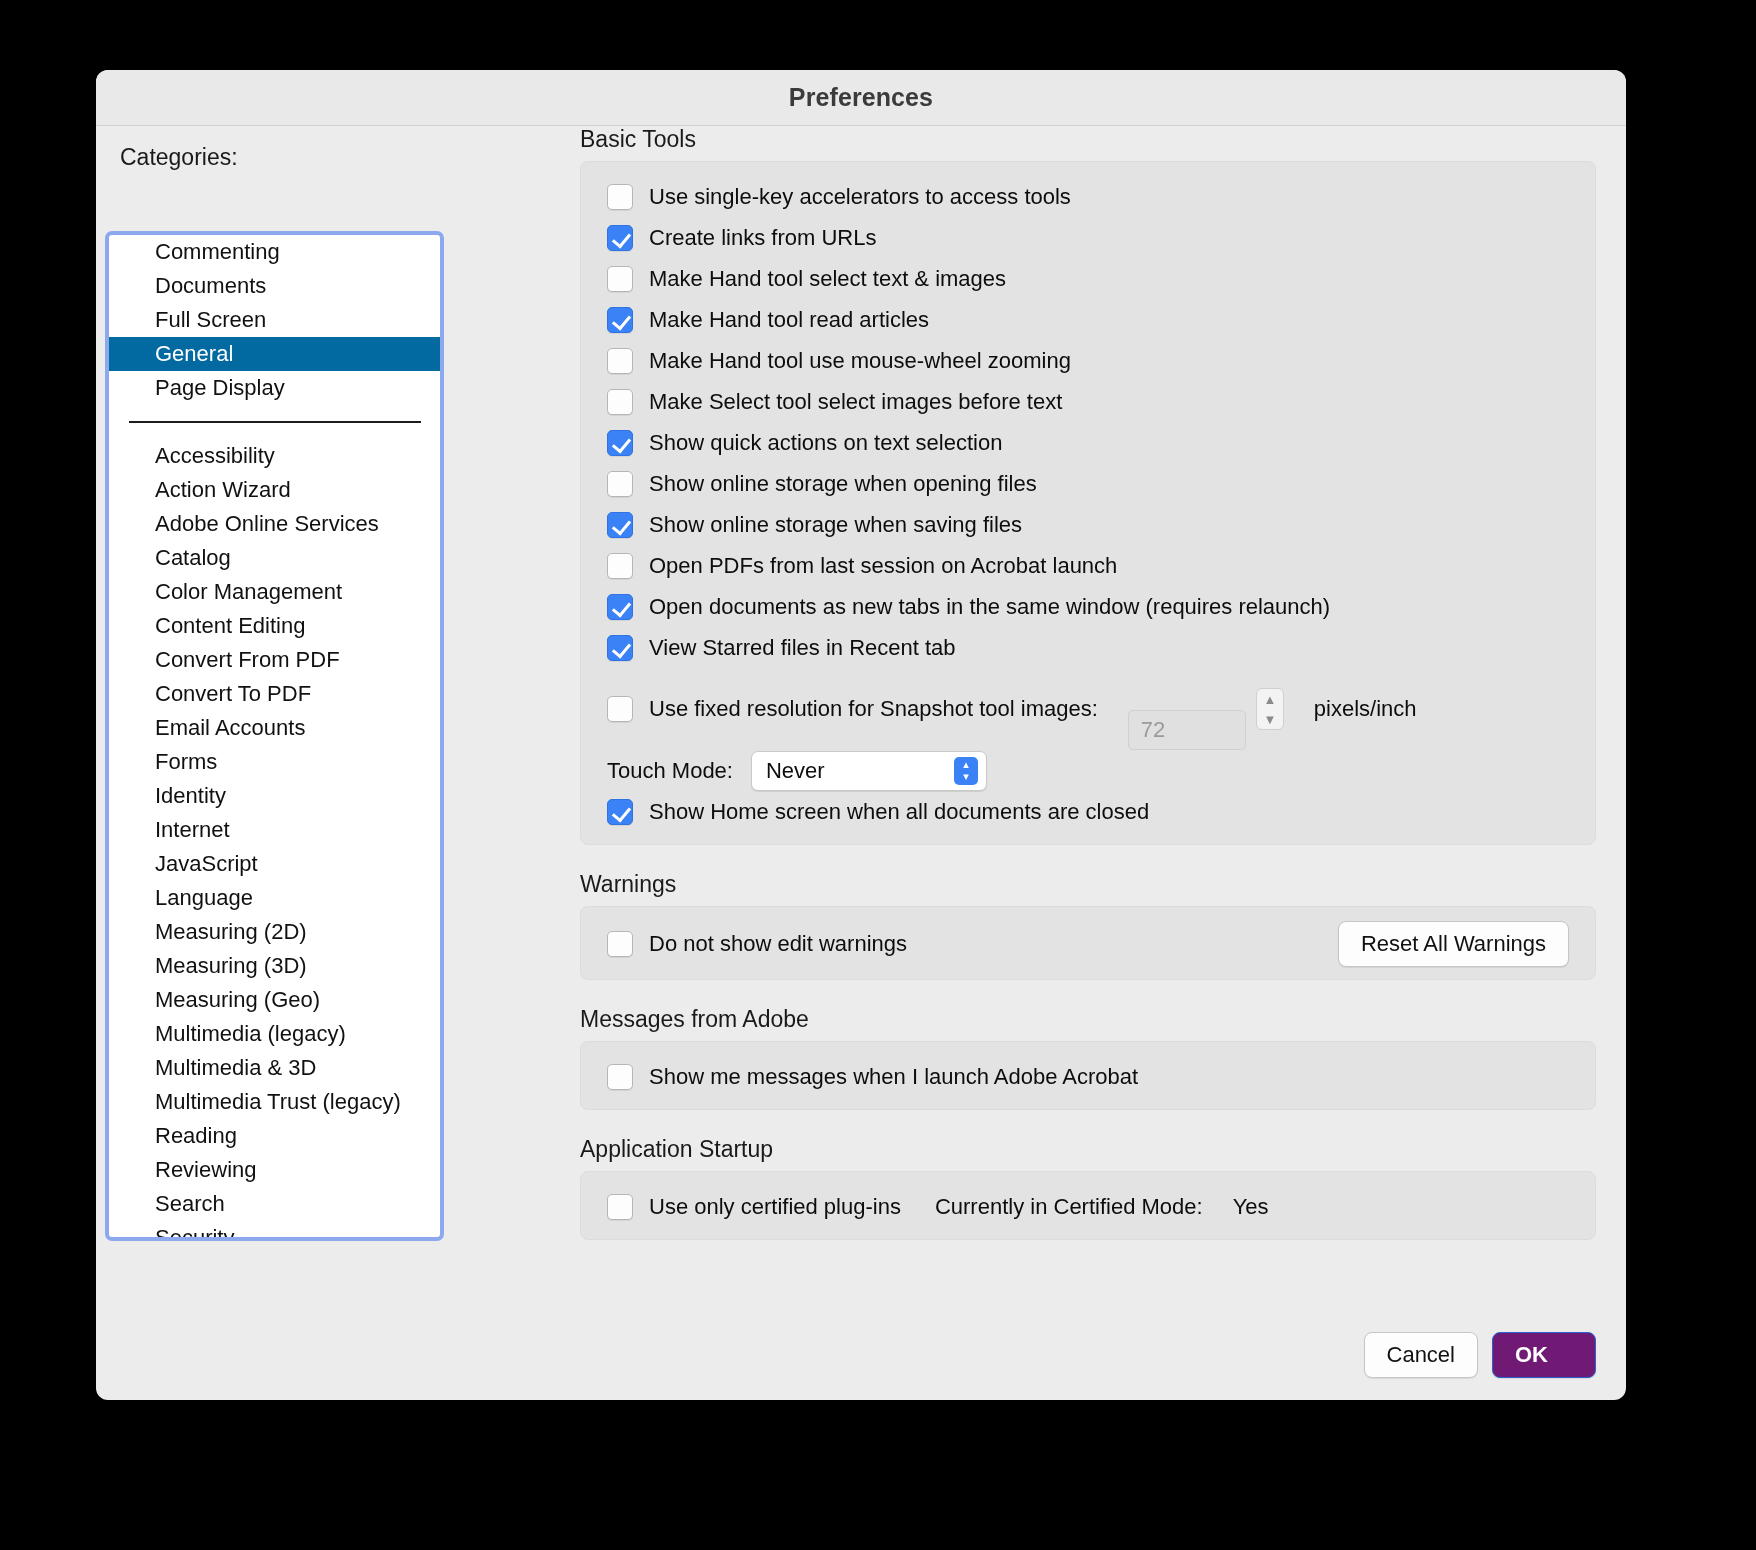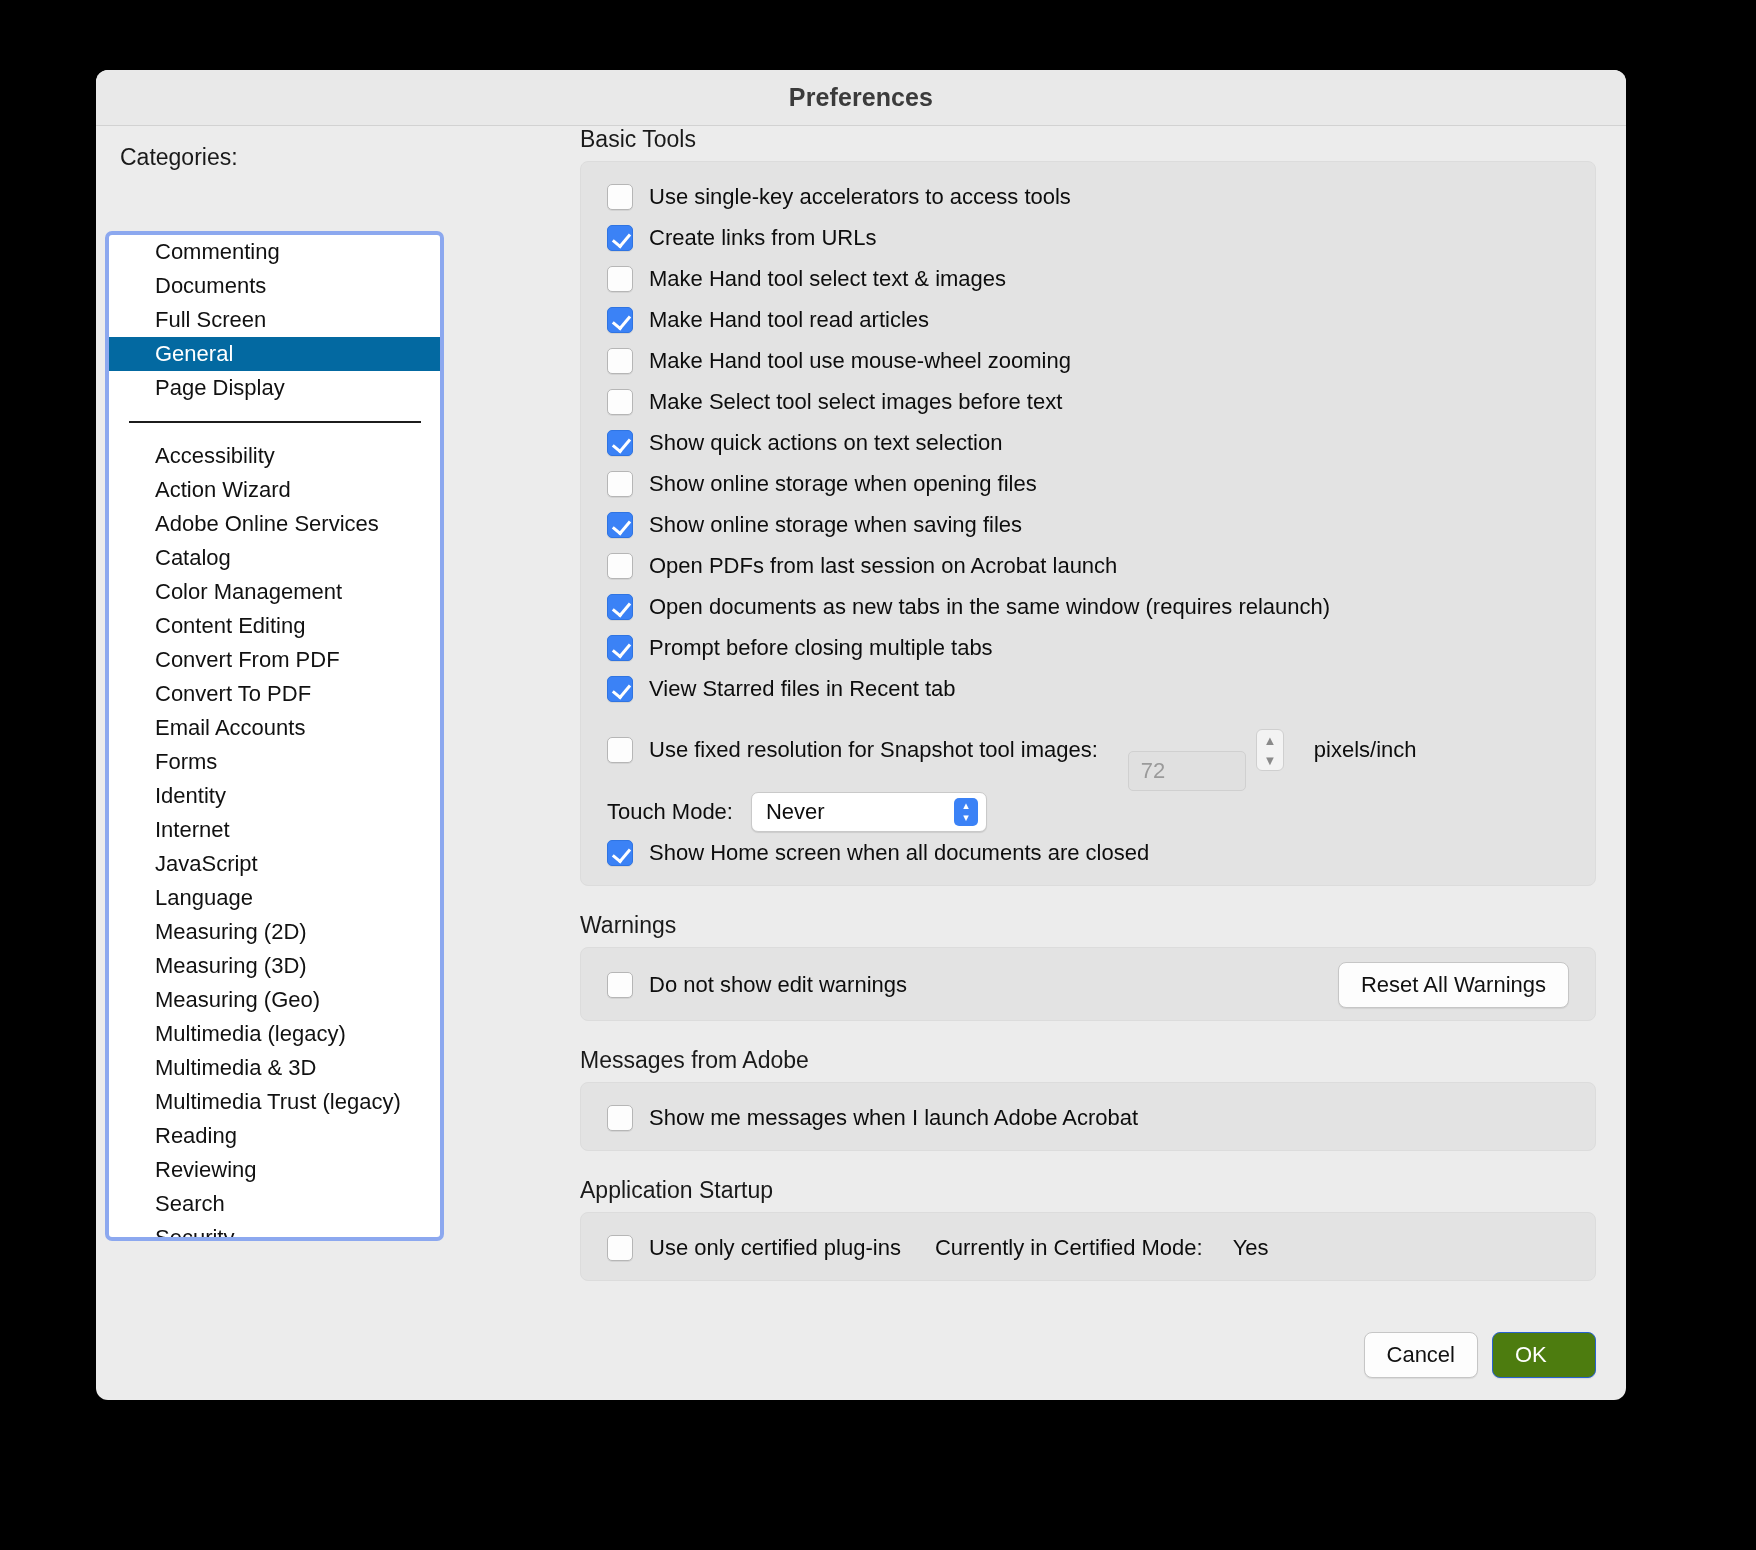--- a/index.html
+++ b/index.html
@@ -247,23 +247,24 @@
     border-radius: 8px;
     box-shadow: 0 1px 1px rgba(0,0,0,0.08);
     font-size: 22px;
     color: #111111;
     padding: 9px 22px;
     cursor: pointer;
     font-family: "Liberation Sans", sans-serif;
     white-space: nowrap;
   }
   .btn.primary {
-    background: #4d7c0f;
+    background: #701a75;
     border-color: #2862cf;
     color: #ffffff;
+    font-weight: bold;
   }
 
   .spacer { flex: 1; }
 
   .section-gap { height: 26px; }
 
   .footer {
     position: absolute;
     right: 30px;
     bottom: 22px;
@@ -381,24 +382,20 @@
               <div class="row">
                 <div class="cb"></div>
                 <div class="row-label">Open PDFs from last session on Acrobat launch</div>
               </div>
               <div class="row">
                 <div class="cb checked"></div>
                 <div class="row-label">Open documents as new tabs in the same window (requires relaunch)</div>
               </div>
               <div class="row">
                 <div class="cb checked"></div>
-                <div class="row-label">Prompt before closing multiple tabs</div>
-              </div>
-              <div class="row">
-                <div class="cb checked"></div>
                 <div class="row-label">View Starred files in Recent tab</div>
               </div>
             </div>
 
           <div class="row">
             <div class="cb" id="cb-snapshot"></div>
             <div class="row-label">Use fixed resolution for Snapshot tool images:</div>
             <div class="stepper-field">72</div>
             <div class="stepper-btns">
               <span>▲</span>

